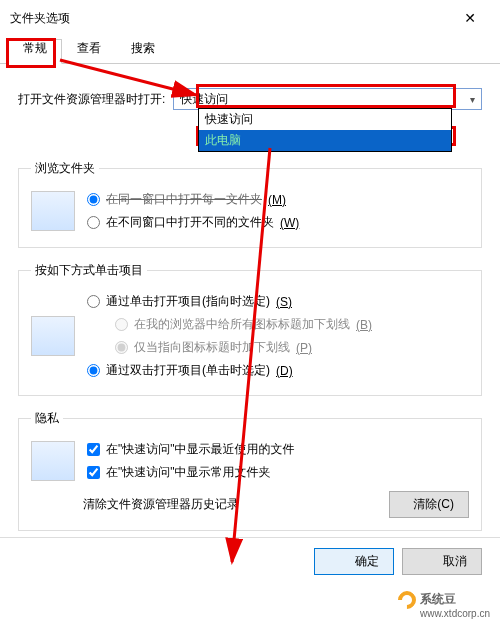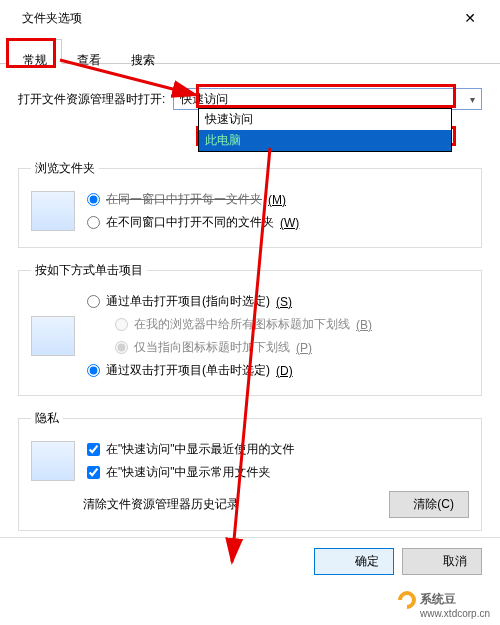--- a/index.html
+++ b/index.html
@@ -1,22 +1,22 @@
 <!DOCTYPE html>
 <html><head>
 <meta charset="utf-8">
 <style>
 * { box-sizing: border-box; margin: 0; padding: 0; font-family: "Microsoft YaHei", "Segoe UI", sans-serif; font-size: 12px; }
 body { background: #fff; width: 500px; height: 625px; position: relative; overflow: hidden; }
 .window { width: 500px; height: 625px; background: #fff; position: relative; }
 .titlebar { height: 36px; display: flex; align-items: center; padding: 0 10px; }
-.titlebar .title { flex: 1; font-size: 12px; margin-left: 12px; }
+.titlebar .title { flex: 1; font-size: 12px; }
 .close-btn { width: 40px; height: 30px; text-align: center; line-height: 30px; font-size: 14px; cursor: pointer; }
 .tabs { display: flex; border-bottom: 1px solid #ccc; padding-left: 8px; height: 26px; margin-top: 2px; }
-.tab { padding: 12px 14px 5px; border: 1px solid transparent; cursor: pointer; position: relative; top: 1px; text-align: center; }
+.tab { padding: 0 14px 5px; border: 1px solid transparent; cursor: pointer; position: relative; top: 1px; text-align: center; }
 .tab.active { border: 1px solid #ccc; border-bottom: 1px solid #fff; background: #fff; }
 .hl-red { position: absolute; border: 3px solid #e60000; pointer-events: none; }
 .hl-tab { left: 6px; top: 38px; width: 50px; height: 30px; }
 .hl-combo { left: 196px; top: 84px; width: 260px; height: 24px; }
 .hl-opt { left: 196px; top: 126px; width: 260px; height: 20px; }
 .content { padding: 12px 18px 0 18px; }
 .row1 { display: flex; align-items: center; gap: 8px; margin: 12px 0 4px; }
 .combo { flex: 1; border: 1px solid #7a9fd6; height: 22px; display: flex; align-items: center; padding: 0 6px; justify-content: space-between; cursor: pointer; }
 .combo .chev { font-size: 10px; color: #555; }
 .dd { position: absolute; left: 198px; top: 108px; width: 254px; border: 1px solid #000; background: #fff; z-index: 5; }

